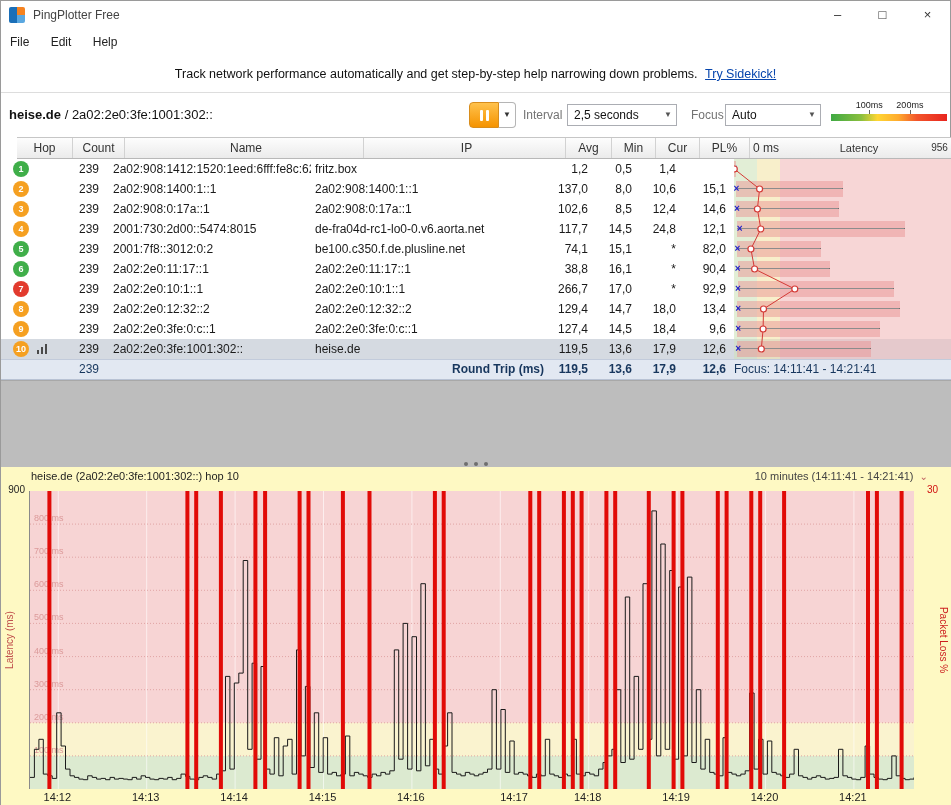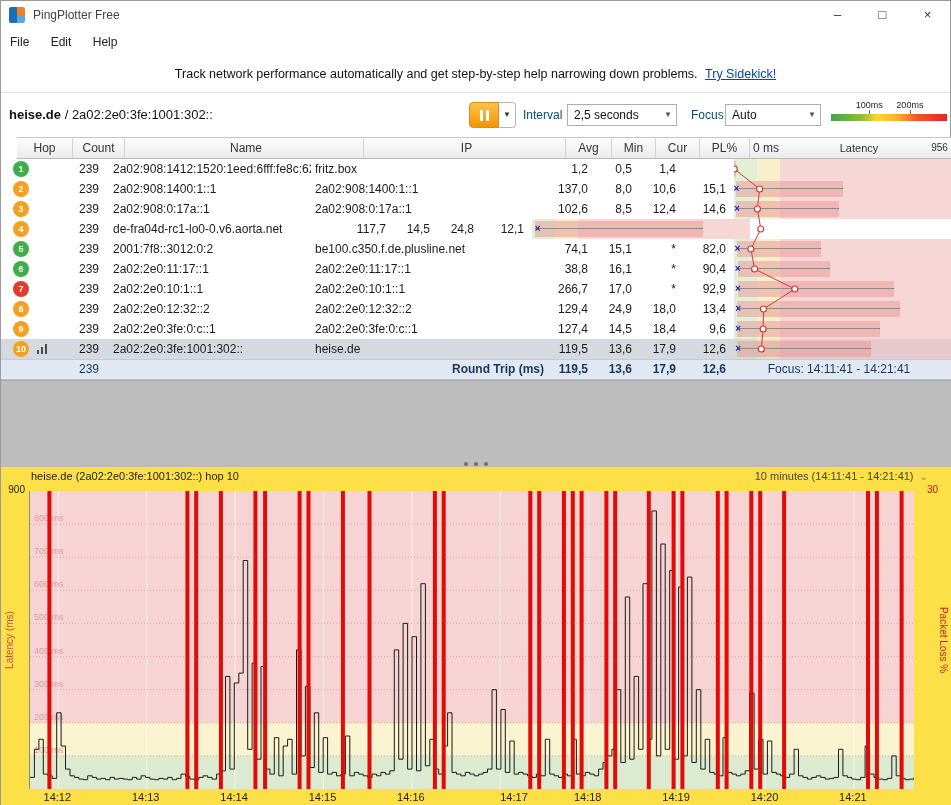--- a/index.html
+++ b/index.html
@@ -27,21 +27,21 @@
   
   .toolbar { position:absolute; top:92px; left:0; width:100%; height:44px; background:#fff; }
   .target { position:absolute; left:8px; top:0; line-height:44px; font-size:13px; color:#111; }
   .target b { font-weight:bold; }
   .pause-wrap { position:absolute; left:468px; top:9px; height:26px; display:flex; }
   .pause-btn { width:30px; height:26px; border:1px solid #d88d1c; border-radius:4px 0 0 4px;
     background:linear-gradient(#ffc24d,#f59300); display:flex; align-items:center; justify-content:center; gap:3px; }
   .pbar { width:3px; height:11px; background:#fff; border-radius:1px; display:inline-block; }
   .pause-dd { width:17px; height:26px; border:1px solid #b5b5b5; border-left:none; border-radius:0 4px 4px 0;
     background:#fff; text-align:center; line-height:24px; font-size:8px; color:#333; }
-  .lbl { position:absolute; top:0; line-height:44px; font-size:12px; color:#0c4a6e; }
+  .lbl { position:absolute; top:0; line-height:44px; font-size:12px; color:#737373; }
   .lbl.interval { left:522px; } .lbl.focus { left:690px; }
   .select { position:absolute; top:11px; height:22px; border:1px solid #abadb3; background:#fff;
     line-height:20px; padding-left:6px; font-size:12px; color:#111; }
   .select .chev { position:absolute; right:4px; top:0; font-size:8px; color:#555; line-height:20px; }
   .sel-interval { left:566px; width:110px; } .sel-focus { left:724px; width:96px; }
   .scale { position:absolute; left:830px; top:7px; width:116px; height:26px; font-size:9px; color:#222; }
   .scale .s1 { position:absolute; left:33%; transform:translateX(-50%); top:0; }
   .scale .s2 { position:absolute; left:68%; transform:translateX(-50%); top:0; }
   .stick { position:absolute; top:10px; width:1px; height:4px; background:#666; }
   .stick.t1 { left:33%; } .stick.t2 { left:68%; }
@@ -82,29 +82,29 @@
   .gx { position:absolute; top:0; transform:translateX(-50%); line-height:20px;
     color:#2222c8; font-size:10px; font-weight:bold; }
   .rows-overlay { position:absolute; right:0; top:0; pointer-events:none; }
 
   .summary { position:absolute; top:358px; left:0; width:951px; height:21px; display:flex;
     background:#e2e8f2; border-top:1px solid #c2cbdb; border-bottom:1px solid #b8c2d4; }
   .summary .tcell { line-height:19px; color:#17365d; font-size:12px; }
   .sum-num { font-weight:bold; text-align:right; padding-right:8px; }
   .sum-count { text-align:right; padding-right:10px; }
   .sum-label { font-weight:bold; text-align:right; padding-right:6px; }
-  .sum-focus { text-align:center; padding-right:8px; color:#17365d; }
+  .sum-focus { text-align:left; padding-right:8px; color:#17365d; }
 
   
   .gray-area { position:absolute; top:379px; left:0; width:951px; height:87px; background:#bdbdbd; border-top:1px solid #a8a8a8; }
   .splitter { position:absolute; top:458px; left:50%; transform:translateX(-50%); height:10px; display:flex; gap:6px; align-items:center; }
   .splitter .dot { width:4px; height:4px; border-radius:50%; background:#6e6e6e; display:inline-block; }
 
   
-  .timeline { position:absolute; top:466px; left:0; width:951px; height:339px; background:#fde047; }
+  .timeline { position:absolute; top:466px; left:0; width:951px; height:339px; background:#fef9c3; }
   .tl-title { position:absolute; left:30px; top:3px; font-size:11px; color:#222; }
   .tl-range { position:absolute; right:24px; top:3px; font-size:11px; color:#444; }
   .tl-range .chev { color:#c06060; font-size:10px; margin-left:3px; }
   .tl-ymax { position:absolute; left:2px; top:17px; width:22px; text-align:right; font-size:10px; color:#222; }
   .tl-y2max { position:absolute; right:14px; top:17px; font-size:10px; color:#d01010; }
   .tl-ylabel { position:absolute; left:-50px; top:166px; width:120px; height:14px; transform:rotate(-90deg);
     text-align:center; font-size:10px; color:#c0504d; }
   .tl-y2label { position:absolute; left:881px; top:166px; width:120px; height:14px; transform:rotate(90deg);
     text-align:center; font-size:10px; color:#cc2020; }
   .plot { position:absolute; left:28px; top:24px; width:884px; height:298px;
@@ -234,20 +234,21 @@
           <div class="grange" style="left: 0.889121%; width: 47.228%;"></div>
           <div class="gwhisker" style="left: 0.889121%; width: 47.228%;"></div>
           <span class="gx" style="left: 1.29707%;">×</span>
         </div>
       </div>
       <div class="trow">
         <div class="tcell c-hop">
           <span class="badge" style="background: rgb(245, 160, 33);">4</span>
         </div>
         <div class="tcell c-count num">239</div>
+        <div class="tcell c-ip">2001:730:2d00::5474:8015</div>
         <div class="tcell c-name">de-fra04d-rc1-lo0-0.v6.aorta.net</div>
         <div class="tcell c-avg num">117,7</div>
         <div class="tcell c-min num">14,5</div>
         <div class="tcell c-cur num">24,8</div>
         <div class="tcell c-pl num">12,1</div>
         <div class="tcell c-graph gcell">
           <div class="grange" style="left: 1.51674%; width: 76.9351%;"></div>
           <div class="gwhisker" style="left: 1.51674%; width: 76.9351%;"></div>
           <span class="gx" style="left: 2.59414%;">×</span>
         </div>
@@ -304,21 +305,21 @@
         </div>
       </div>
       <div class="trow">
         <div class="tcell c-hop">
           <span class="badge" style="background: rgb(245, 160, 33);">8</span>
         </div>
         <div class="tcell c-count num">239</div>
         <div class="tcell c-ip">2a02:2e0:12:32::2</div>
         <div class="tcell c-name">2a02:2e0:12:32::2</div>
         <div class="tcell c-avg num">129,4</div>
-        <div class="tcell c-min num">24,9</div>
+        <div class="tcell c-min num">14,7</div>
         <div class="tcell c-cur num">18,0</div>
         <div class="tcell c-pl num">13,4</div>
         <div class="tcell c-graph gcell">
           <div class="grange" style="left: 1.53766%; width: 74.8222%;"></div>
           <div class="gwhisker" style="left: 1.53766%; width: 74.8222%;"></div>
           <span class="gx" style="left: 1.88285%;">×</span>
         </div>
       </div>
       <div class="trow">
         <div class="tcell c-hop">

